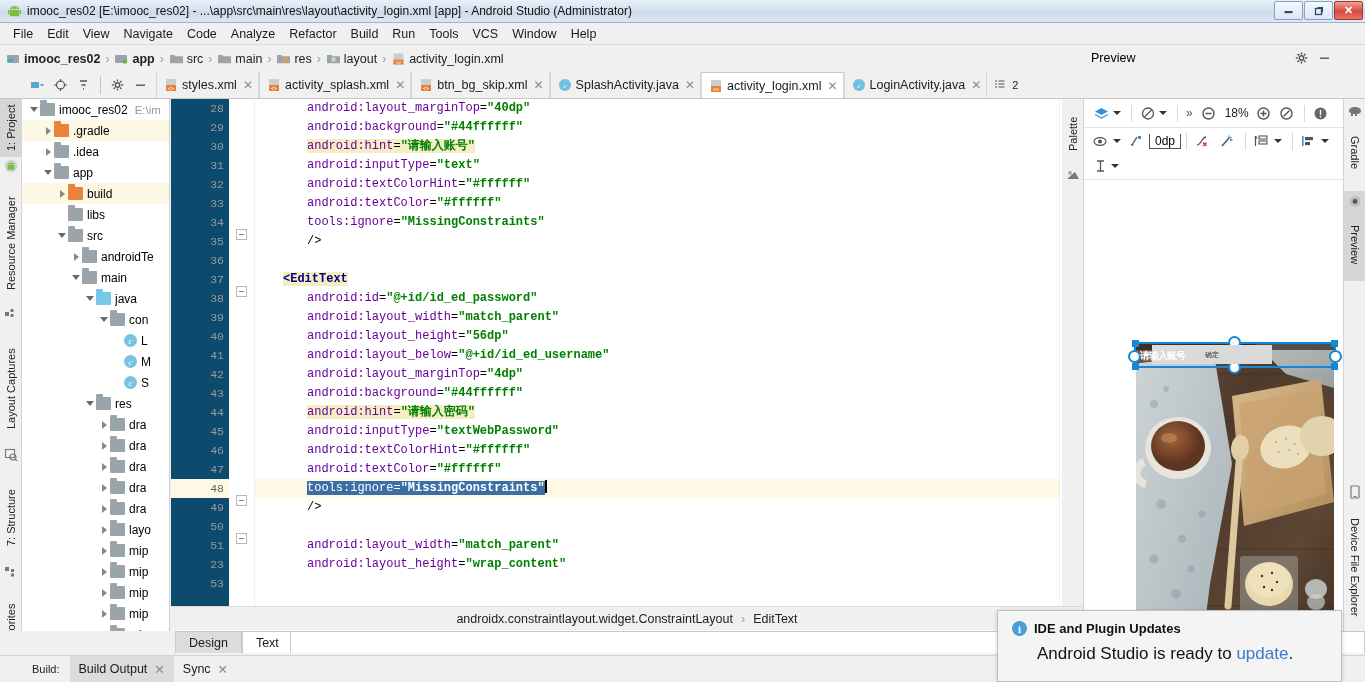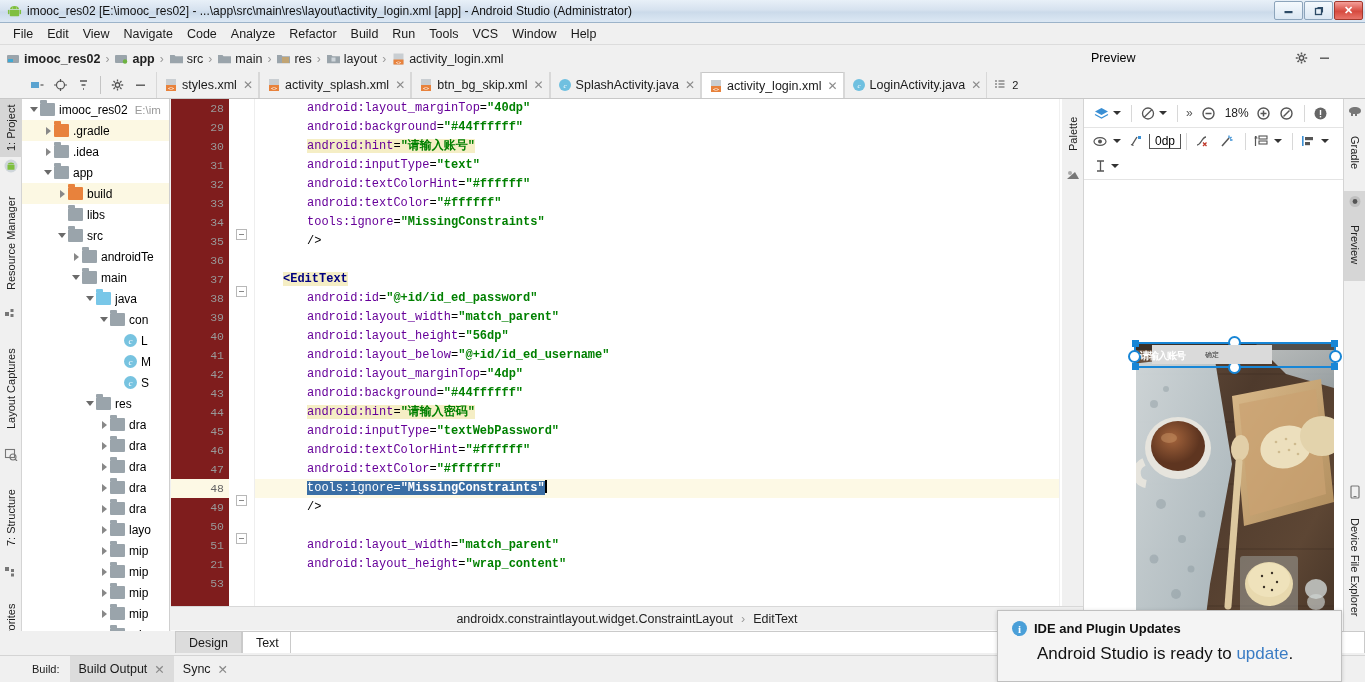--- a/index.html
+++ b/index.html
@@ -111,21 +111,21 @@
   }
   .tlabel{overflow:hidden;}
   .dimpath{color:#9a9a9a;margin-left:7px;font-size:11.5px;}
 
   
   #editor{
     position:absolute;left:171px;top:0;right:282px;height:100%;
     background:#fff;overflow:hidden;
   }
   #gutter{
-    position:absolute;left:0;top:0;width:58px;height:100%;background:#7f1d1d;
+    position:absolute;left:0;top:0;width:58px;height:100%;background:#0c4a6e;
   }
   .gline{
     height:19px;display:flex;align-items:center;justify-content:flex-end;
     padding-right:5px;font-family:"Liberation Mono",monospace;font-size:11.5px;color:#999;
   }
   .gline.cur{background:#fdf9e5;color:#666;}
   #foldcol{position:absolute;left:58px;top:0;width:26px;height:100%;background:#fff;border-right:1px solid #eee;}
   .fmark{position:absolute;width:11px;height:11px;border:1px solid #b8b8b8;background:#fff;}
   .fmark::after{content:"";position:absolute;left:2px;top:4px;width:5px;height:1px;background:#888;}
   #code{
@@ -876,21 +876,21 @@
         <div class="gline">42</div>
         <div class="gline">43</div>
         <div class="gline">44</div>
         <div class="gline">45</div>
         <div class="gline">46</div>
         <div class="gline">47</div>
         <div class="gline cur">48</div>
         <div class="gline">49</div>
         <div class="gline">50</div>
         <div class="gline">51</div>
-        <div class="gline">21</div>
+        <div class="gline">23</div>
         <div class="gline">53</div>
       </div>
     <div id="foldcol">
       <div class="fmark" style="top:130px;left:7px"></div>
       <div class="fmark" style="top:187px;left:7px"></div>
       <div class="fmark" style="top:396px;left:7px"></div>
       <div class="fmark" style="top:434px;left:7px"></div>
     </div>
     <div id="code">
         <div class="cline" style="padding-left: 52px;"><span><span class="attr">android:layout_marginTop</span><span class="eq">=</span><span class="str">"40dp"</span></span></div>

